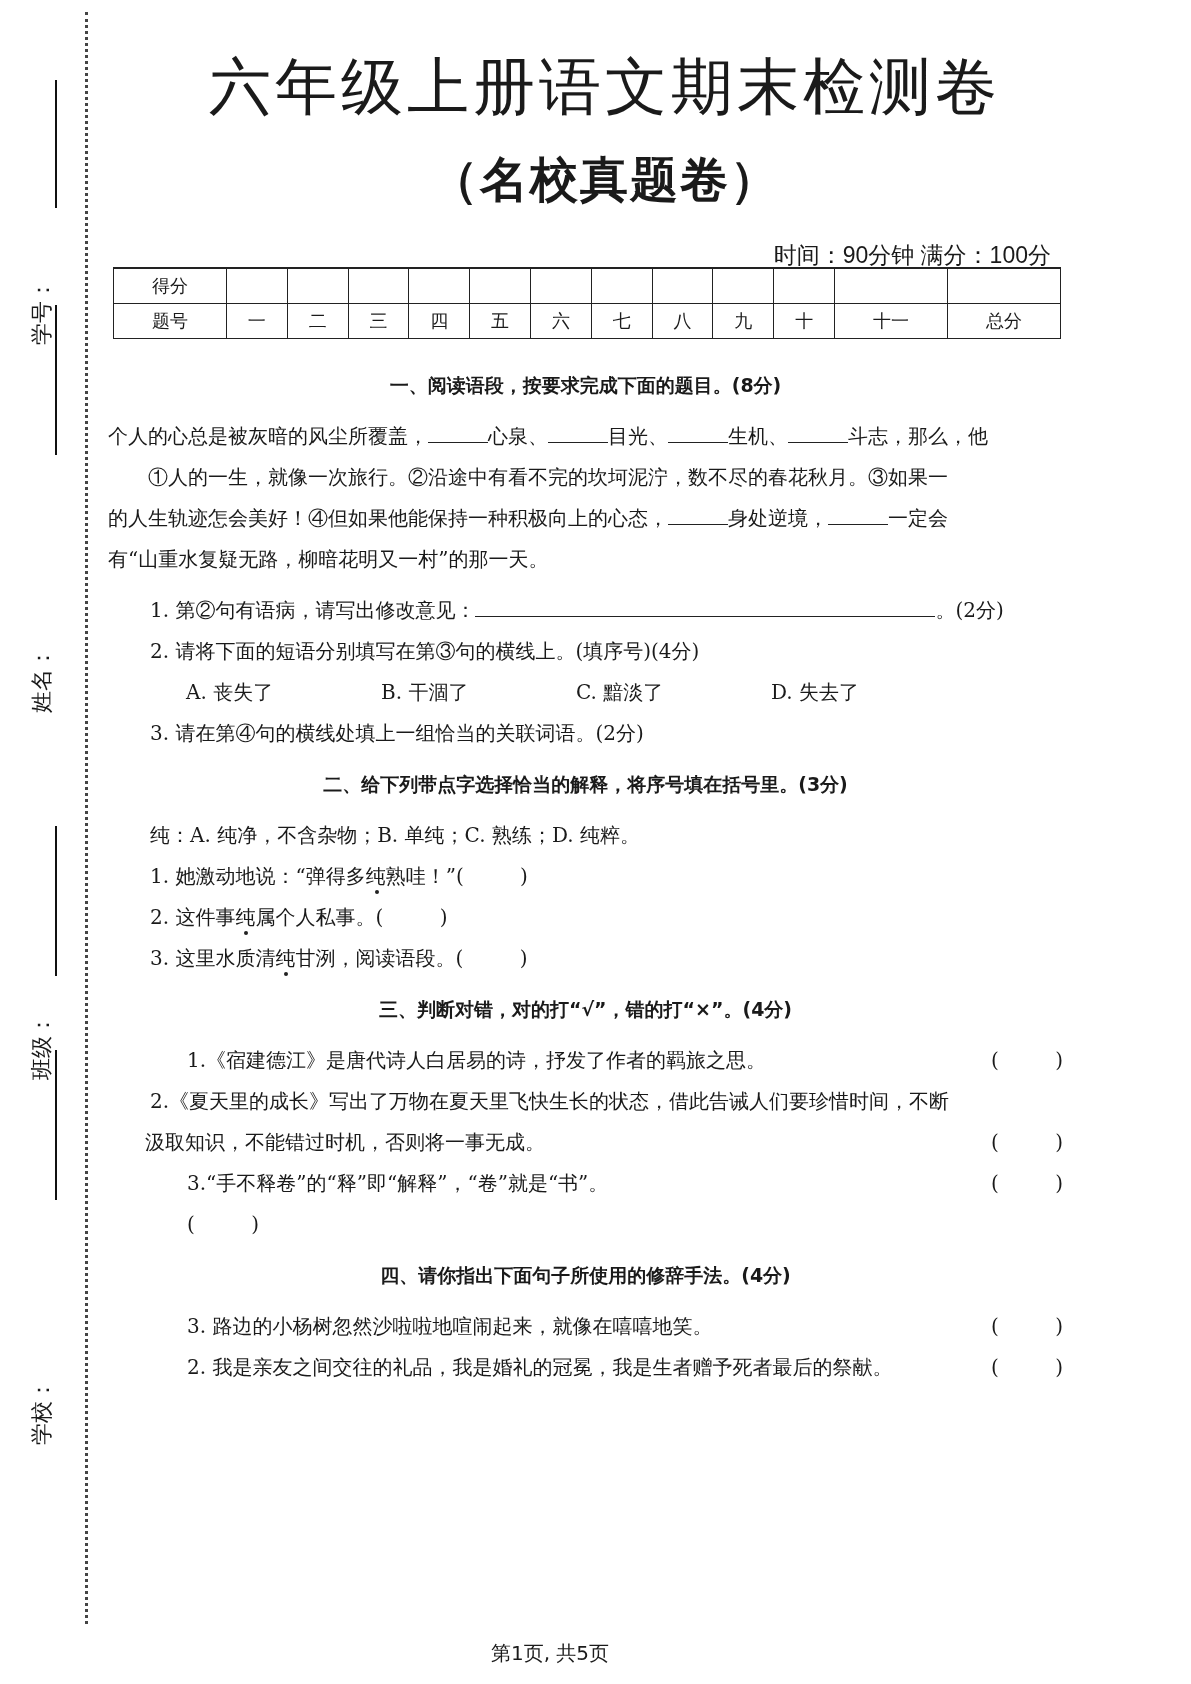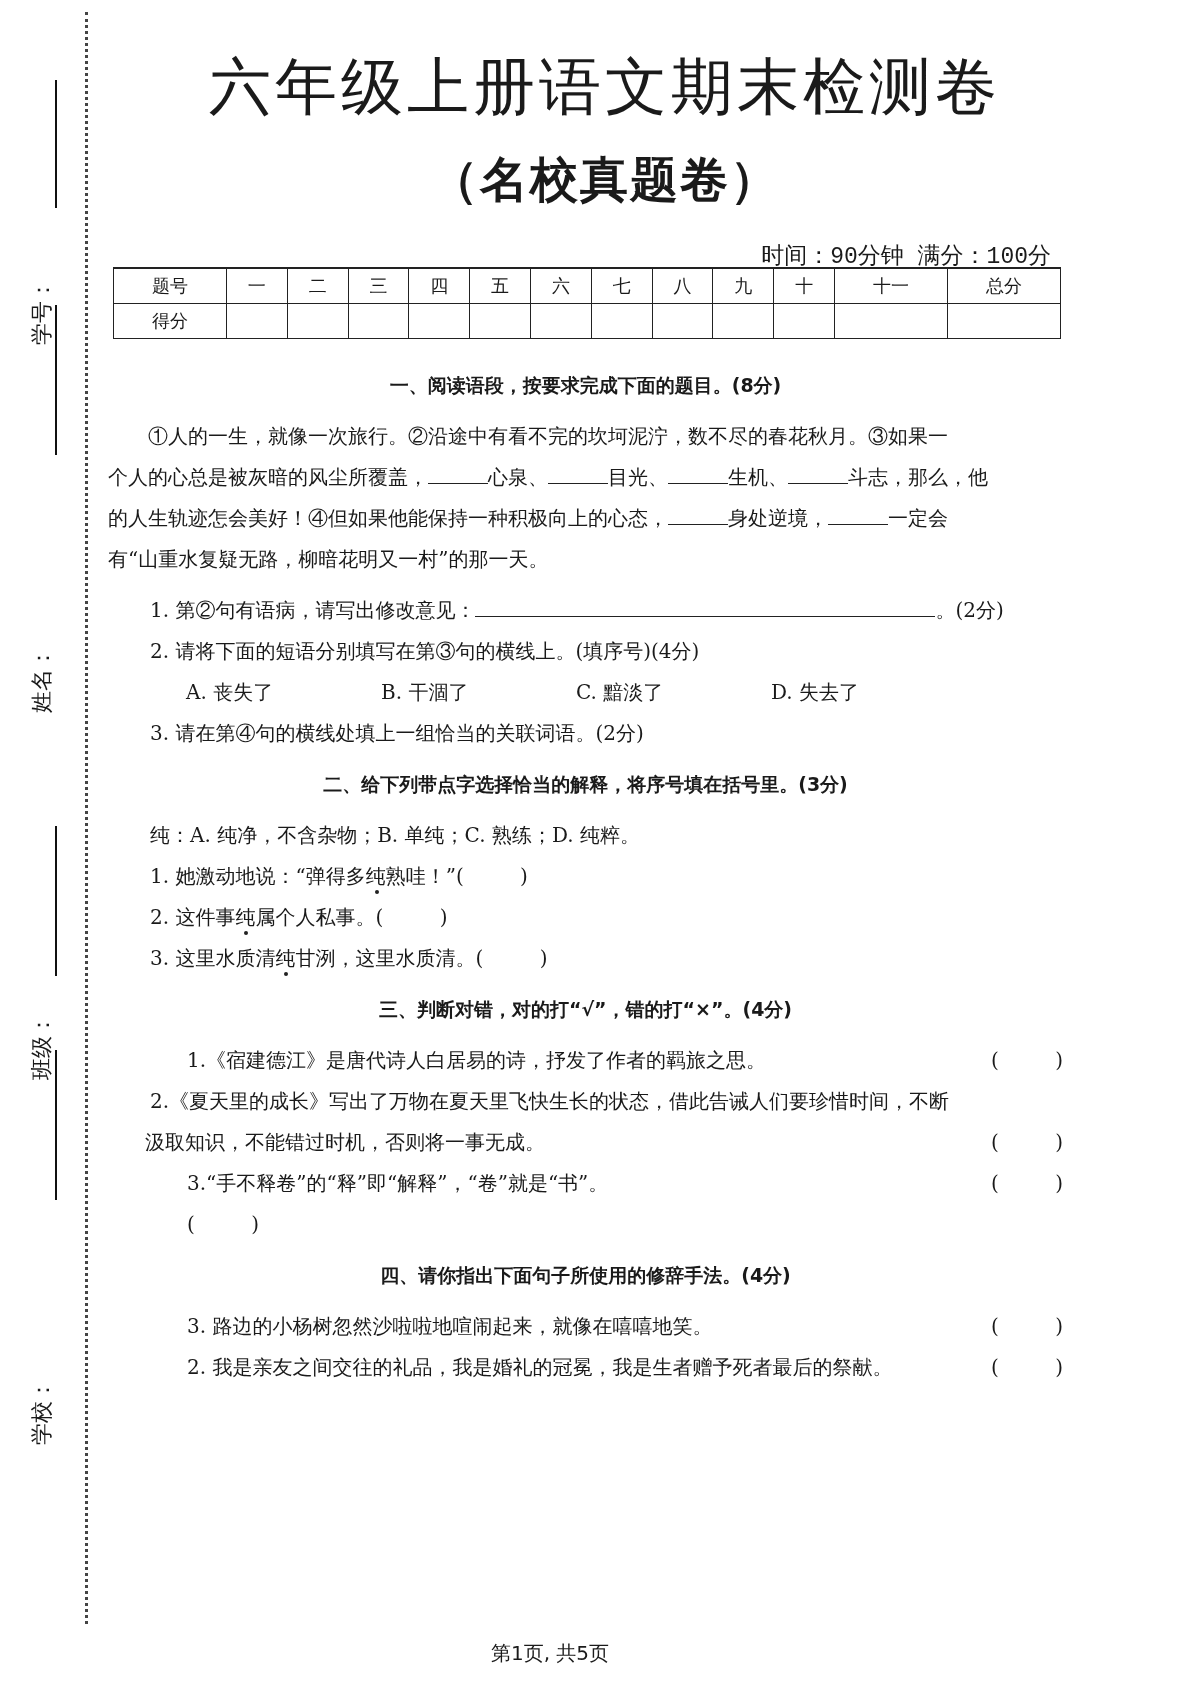--- a/index.html
+++ b/index.html
@@ -7,21 +7,21 @@
          font-family: "DejaVu Serif", "Liberation Serif", serif; }
   .binding-line { position: absolute; left: 85px; top: 12px; bottom: 60px; border-left: 3px dotted #444; }
   .side-label { position: absolute; left: 22px; width: 40px; transform: rotate(-90deg); transform-origin: center;
                 font-family: "DejaVu Sans", sans-serif; font-size: 22px; white-space: nowrap; text-align: center; }
   .side-rule { position: absolute; left: 55px; width: 2px; background: #111; }
 
   .title { position: absolute; left: 110px; width: 990px; top: 45px; text-align: center;
            font-family: Liberation Mono, monospace; font-size: 62px; font-weight: 400; letter-spacing: 4px; }
   .subtitle { position: absolute; left: 110px; width: 990px; top: 148px; text-align: center;
               font-family: "DejaVu Sans", sans-serif; font-size: 48px; letter-spacing: 2px; font-weight: bold; }
-  .meta { position: absolute; right: 140px; top: 240px; font-family: Liberation Mono, monospace; font-size: 23px; }
+  .meta { position: absolute; right: 140px; top: 240px; font-family: Liberation Sans, sans-serif; font-size: 23px; }
 
   table.score { position: absolute; left: 113px; top: 267px; width: 948px; border-collapse: collapse;
                 font-size: 18px; }
   table.score td { border: 1.5px solid #222; text-align: center; height: 32px; }
   table.score tr:first-child td { border-top: 2.5px solid #222; }
 
   .content { position: absolute; left: 108px; top: 365px; width: 955px; font-size: 20px; line-height: 41px; }
   .h { font-family: "DejaVu Sans", sans-serif; font-weight: 700; font-size: 19px; margin: 0; text-align: center; }
   .p { margin: 0; }
   .indent { text-indent: 40px; }
@@ -52,75 +52,75 @@
 <div class="side-rule" style="top:1050px;height:150px;"></div>
 <div class="side-label" style="top:1410px;">学校：</div>
 
 <div class="title">六年级上册语文期末检测卷</div>
 <div class="subtitle">（名校真题卷）</div>
 <div class="meta">时间：90分钟  满分：100分</div>
 
 <table class="score">
   <tbody>
       <tr>
+    <td>得分</td>
+    <td></td>
+    <td></td>
+    <td></td>
+    <td></td>
+    <td></td>
+    <td></td>
+    <td></td>
+    <td></td>
+    <td></td>
+    <td></td>
+    <td></td>
+    <td></td>
+  </tr>
+  <tr>
     <td>题号</td>
     <td>一</td>
     <td>二</td>
     <td>三</td>
     <td>四</td>
     <td>五</td>
     <td>六</td>
     <td>七</td>
     <td>八</td>
     <td>九</td>
     <td>十</td>
     <td>十一</td>
     <td>总分</td>
   </tr>
-  <tr>
-    <td>得分</td>
-    <td></td>
-    <td></td>
-    <td></td>
-    <td></td>
-    <td></td>
-    <td></td>
-    <td></td>
-    <td></td>
-    <td></td>
-    <td></td>
-    <td></td>
-    <td></td>
-  </tr>
 </tbody>
   </table>
 
 <div class="content">
 
   <p class="h">一、阅读语段，按要求完成下面的题目。(8分)</p>
   <div class="gap-s"></div>
+  <p class="p"><span>个人的心总是被灰暗的风尘所覆盖，</span><span class="blank"></span><span>心泉、</span><span class="blank"></span><span>目光、</span><span class="blank"></span><span>生机、</span><span class="blank"></span><span>斗志，那么，他</span></p>
   <p class="p indent">①人的一生，就像一次旅行。②沿途中有看不完的坎坷泥泞，数不尽的春花秋月。③如果一</p>
-  <p class="p"><span>个人的心总是被灰暗的风尘所覆盖，</span><span class="blank"></span><span>心泉、</span><span class="blank"></span><span>目光、</span><span class="blank"></span><span>生机、</span><span class="blank"></span><span>斗志，那么，他</span></p>
   <p class="p"><span>的人生轨迹怎会美好！④但如果他能保持一种积极向上的心态，</span><span class="blank"></span><span>身处逆境，</span><span class="blank"></span><span>一定会</span></p>
   <p class="p">有“山重水复疑无路，柳暗花明又一村”的那一天。</p>
   <div class="gap-s"></div>
   <p class="p q"><span>1. 第②句有语病，请写出修改意见：</span><span class="line-answer"></span><span>。(2分)</span></p>
   <p class="p q">2. 请将下面的短语分别填写在第③句的横线上。(填序号)(4分)</p>
   <p class="p q" style="padding-left:78px;">
     <span class="opt">A. 丧失了</span><span class="opt">B. 干涸了</span><span class="opt">C. 黯淡了</span><span class="opt">D. 失去了</span>
   </p>
   <p class="p q">3. 请在第④句的横线处填上一组恰当的关联词语。(2分)</p>
   <div class="gap-s"></div>
 
   <p class="h">二、给下列带点字选择恰当的解释，将序号填在括号里。(3分)</p>
   <div class="gap-s"></div>
   <p class="p" style="padding-left:42px;">纯：A. 纯净，不含杂物；B. 单纯；C. 熟练；D. 纯粹。</p>
   <p class="p q"><span>1. 她激动地说：“弹得多</span><span class="dot">纯</span><span>熟哇！”</span><span class="paren"><span>(</span><span class="r">)</span></span></p>
   <p class="p q"><span>2. 这件事</span><span class="dot">纯</span><span>属个人私事。</span><span class="paren"><span>(</span><span class="r">)</span></span></p>
-  <p class="p q"><span>3. 这里水质清</span><span class="dot">纯</span><span>甘洌，这里水质清。</span><span class="paren"><span>(</span><span class="r">)</span></span></p>
+  <p class="p q"><span>3. 这里水质清</span><span class="dot">纯</span><span>甘洌，阅读语段。</span><span class="paren"><span>(</span><span class="r">)</span></span></p>
   <div class="gap-s"></div>
 
   <p class="h">三、判断对错，对的打“√”，错的打“×”。(4分)</p>
   <div class="gap-s"></div>
   <div class="row q">
       <span>1.《宿建德江》是唐代诗人白居易的诗，抒发了作者的羁旅之思。</span>
       <span class="paren"><span>(</span><span class="r">)</span></span>
     </div>
   <p class="p q">2.《夏天里的成长》写出了万物在夏天里飞快生长的状态，借此告诫人们要珍惜时间，不断</p>
   <div class="row">

